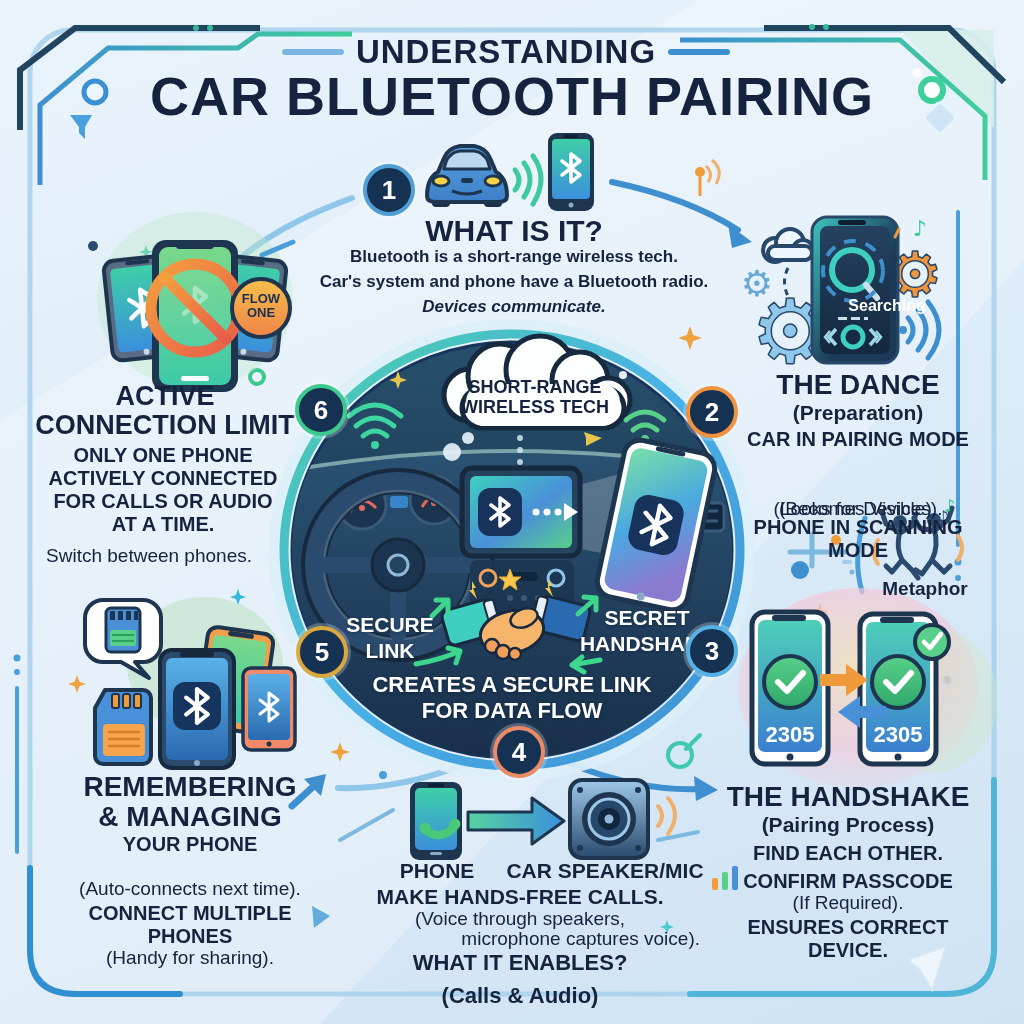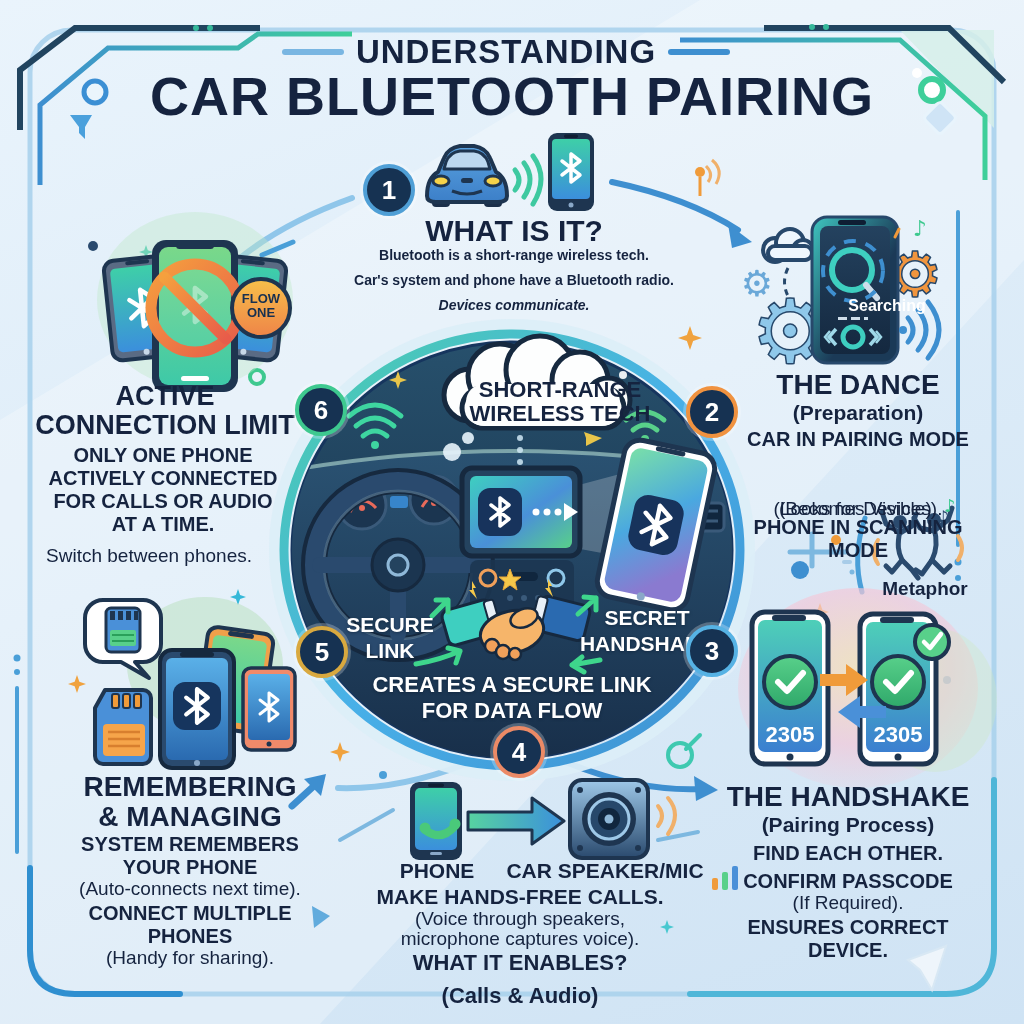--- a/index.html
+++ b/index.html
@@ -11,21 +11,21 @@
   .eyebrow-row{position:absolute;left:0;top:33px;width:1012px;display:flex;align-items:center;justify-content:center;gap:12px;}
   .eyebrow{font-size:33px;font-weight:800;letter-spacing:1px;}
   .dash{width:62px;height:6px;border-radius:3px;background:#3e8fd0;}
   .dash.light{background:#79b6e2;}
   .main-title{left:0;top:64px;width:1024px;font-size:54px;font-weight:800;letter-spacing:1px;}
   .h1{font-weight:800;font-size:28px;line-height:1.08;}
   .h1b{font-weight:800;font-size:30px;}
   .sub{font-weight:700;font-size:21px;}
   .pt{font-weight:800;font-size:20px;line-height:1.15;}
   .nt{font-weight:500;font-size:19px;line-height:1.12;}
-  .body{font-weight:600;font-size:14px;line-height:1.3;}
+  .body{font-weight:600;font-size:17px;line-height:1.3;}
   .white{color:#ffffff;text-shadow:0 1px 3px rgba(10,25,45,.5);}
   .badge{position:absolute;width:44px;height:44px;border-radius:50%;background:#163252;color:#fff;
     display:flex;align-items:center;justify-content:center;font-weight:800;font-size:26px;
     box-shadow:0 0 0 3px rgba(255,255,255,.25);z-index:6;}
   .lbl-small{font-weight:800;line-height:1.05;}
 </style>
 </head>
 <body>
 <div id="stage">
 
@@ -538,40 +538,39 @@
 <div class="t sub" style="left:708px;top:812px;width:280px;">(Pairing Process)</div>
 <div class="t pt" style="left:708px;top:842px;width:280px;">FIND EACH OTHER.</div>
 <div class="t pt" style="left:708px;top:870px;width:280px;">CONFIRM PASSCODE</div>
 <div class="t nt" style="left:708px;top:892px;width:280px;">(If Required).</div>
 <div class="t pt" style="left:733px;top:916px;width:230px;">ENSURES CORRECT DEVICE.</div>
 
 <div class="t pt" style="left:377px;top:859px;width:120px;font-size:21px;">PHONE</div>
 <div class="t pt" style="left:505px;top:859px;width:200px;font-size:21px;">CAR SPEAKER/MIC</div>
 <div class="t pt" style="left:340px;top:885px;width:360px;font-size:21px;">MAKE HANDS-FREE CALLS.</div>
 <div class="t nt" style="left:340px;top:908px;width:360px;">(Voice through speakers,</div>
-<div class="t nt" style="left:340px;top:928px;width:360px;">microphone captures voice).</div>
+<div class="t nt" style="left:340px;top:928px;width:360px;text-align:right;">microphone captures voice).</div>
 <div class="t h1b" style="left:340px;top:950px;width:360px;font-size:22px;">WHAT IT ENABLES?</div>
 <div class="t sub" style="left:340px;top:983px;width:360px;font-size:22px;">(Calls &amp; Audio)</div>
 
 <div class="t h1" style="left:50px;top:772px;width:280px;">
   <div>REMEMBERING</div>
   <div>&amp; MANAGING</div>
 </div>
 <div class="t pt" style="left:50px;top:833px;width:280px;">
-  <div>SYSTEM REMEMBERS</div>
   <div>YOUR PHONE</div>
 </div>
 <div class="t nt" style="left:50px;top:878px;width:280px;">(Auto-connects next time).</div>
 <div class="t pt" style="left:50px;top:902px;width:280px;">
   <div>CONNECT MULTIPLE</div>
   <div>PHONES</div>
 </div>
 <div class="t nt" style="left:50px;top:947px;width:280px;">(Handy for sharing).</div>
 
-<div class="t" style="left:458px;top:378px;width:204px;font-size:22px;font-weight:800;line-height:1.1;">
+<div class="t" style="left:433px;top:378px;width:204px;font-size:18px;font-weight:800;line-height:1.1;">
   <div>SHORT-RANGE</div>
   <div>WIRELESS TECH</div>
 </div>
 <div class="t white" style="left:330px;top:612px;width:120px;font-size:21px;font-weight:800;line-height:1.25;">
   <div>SECURE</div>
   <div>LINK</div>
 </div>
 <div class="t white" style="left:562px;top:605px;width:170px;font-size:21px;font-weight:800;line-height:1.25;">
   <div>SECRET</div>
   <div>HANDSHAKE</div>

